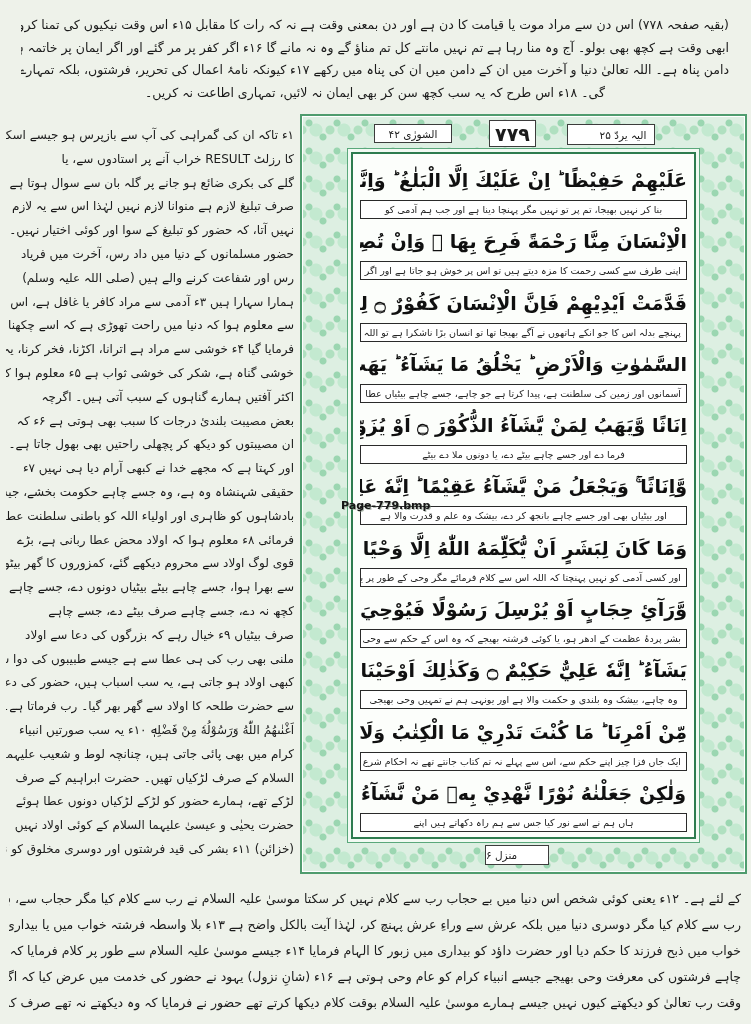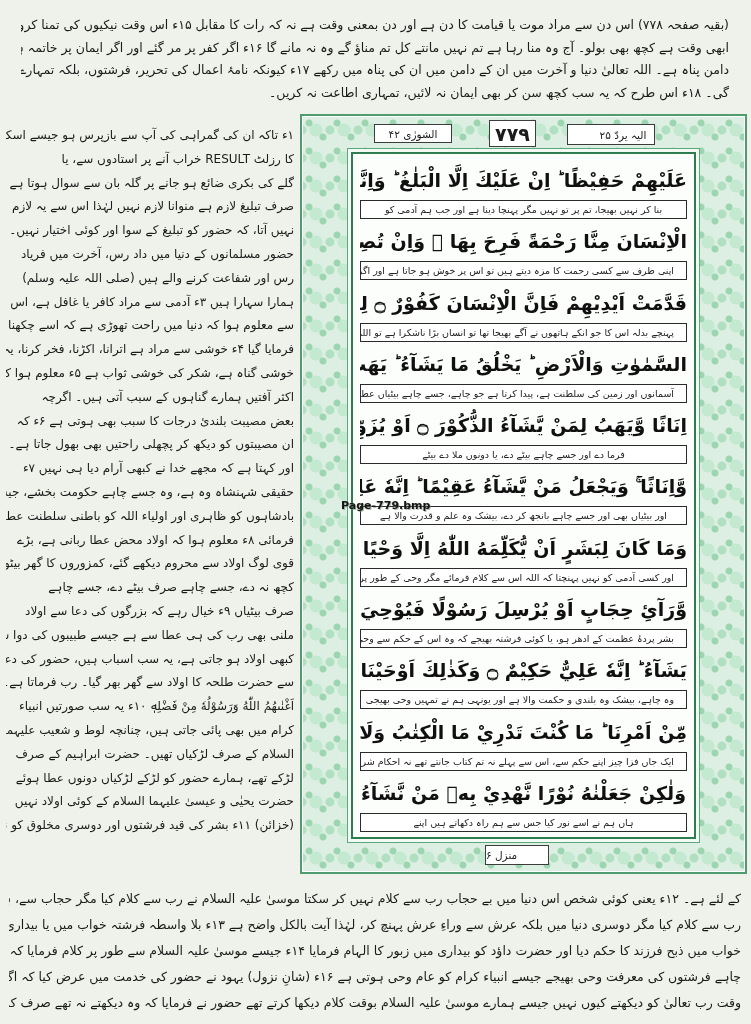--- a/index.html
+++ b/index.html
@@ -13,21 +13,21 @@
   }
   
   .t-line {
     white-space:nowrap; overflow:hidden; direction:rtl; text-align:right;
   }
   
   .top-commentary {
     position:absolute; top:14px; right:22px; width:708px; height:96px;
   }
   .top-commentary .t-line { font-size:12.5px; line-height:22.5px; height:22.5px; }
-  .top-commentary .t-line:last-child { }
+  .top-commentary .t-line:last-child { text-align:center; }
   
   .left-commentary {
     position:absolute; top:124px; left:6px; width:288px; height:762px;
   }
   .left-commentary .t-line { font-size:12px; line-height:23.8px; height:23.8px; }
   
   .bottom-commentary {
     position:absolute; top:886px; right:10px; width:732px; height:132px;
   }
   .bottom-commentary .t-line { font-size:12.5px; line-height:26px; height:26px; }
@@ -54,21 +54,21 @@
     padding:7px 7px 5px 7px; overflow:hidden;
   }
   .quran-line { overflow:hidden; }
   .quran-line .arabic {
     font-size:19px; font-weight:bold; line-height:39px; height:39px;
     text-align:center; white-space:nowrap; overflow:hidden; direction:rtl;
     color:#101010;
   }
   .quran-line .urdu-strip {
     border:1px solid #2a2a2a; background:#ffffff;
-    font-size:9.5px; line-height:16px; height:19px; padding:1px 12px;
+    font-size:9.5px; line-height:16px; height:19px; padding:1px 5px;
     text-align:center; white-space:nowrap; overflow:hidden; direction:rtl;
     color:#222;
   }
   
   .hdr-box {
     position:absolute; background:#ffffff; border:1px solid #3c3c3c;
     display:flex; align-items:center; justify-content:center;
     white-space:nowrap; overflow:hidden; direction:rtl; z-index:3;
   }
   .para-box   { top:8px;  left:265px; width:88px; height:21px; font-size:10.5px;padding-left:24px; }
@@ -138,20 +138,21 @@
       <div class="t-line">اور کہتا ہے کہ مجھے خدا نے کبھی آرام دیا ہی نہیں ۷ء</div>
 
       <div class="t-line">حقیقی شہنشاہ وہ ہے، وہ جسے چاہے حکومت بخشے، جیسے</div>
 
       <div class="t-line">بادشاہوں کو ظاہری اور اولیاء اللہ کو باطنی سلطنت عطا</div>
 
       <div class="t-line">فرمائی ۸ء معلوم ہوا کہ اولاد محض عطا ربانی ہے، بڑے</div>
 
       <div class="t-line">قوی لوگ اولاد سے محروم دیکھے گئے، کمزوروں کا گھر بیٹوں</div>
 
+      <div class="t-line">سے بھرا ہوا، جسے چاہے بیٹے بیٹیاں دونوں دے، جسے چاہے</div>
 
       <div class="t-line">کچھ نہ دے، جسے چاہے صرف بیٹے دے، جسے چاہے</div>
 
       <div class="t-line">صرف بیٹیاں ۹ء خیال رہے کہ بزرگوں کی دعا سے اولاد</div>
 
       <div class="t-line">ملنی بھی رب کی ہی عطا سے ہے جیسے طبیبوں کی دوا سے</div>
 
       <div class="t-line">کبھی اولاد ہو جاتی ہے، یہ سب اسباب ہیں، حضور کی دعا</div>
 
       <div class="t-line">سے حضرت طلحہ کا اولاد سے گھر بھر گیا۔ رب فرماتا ہے۔</div>

